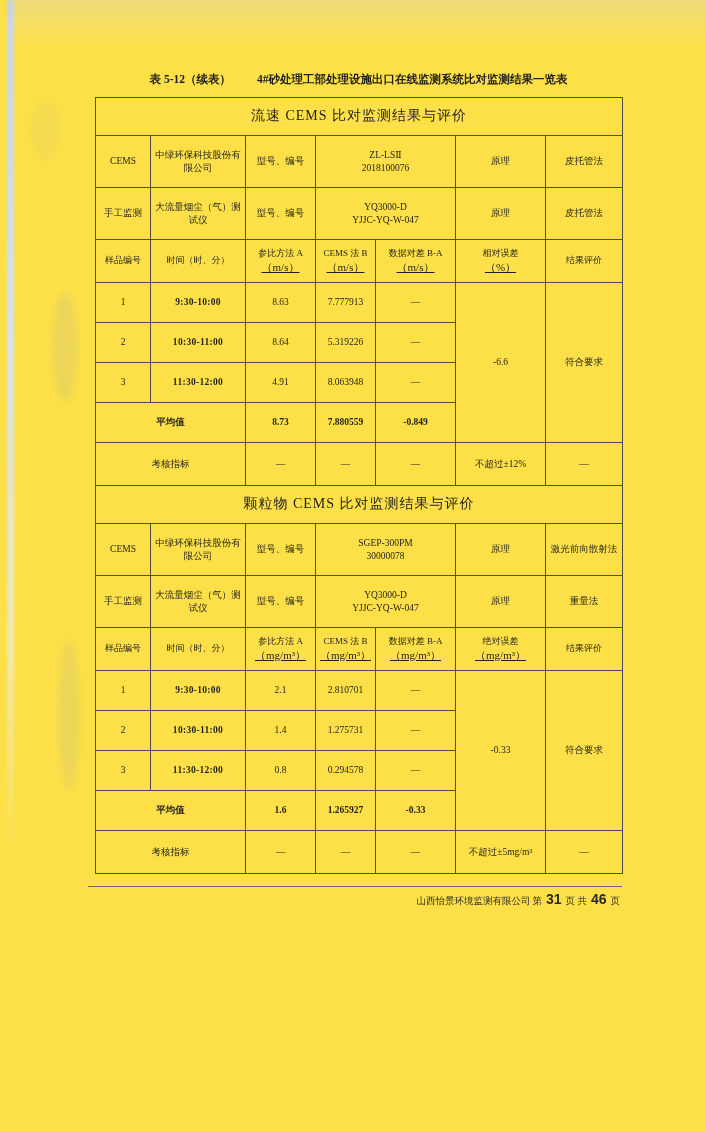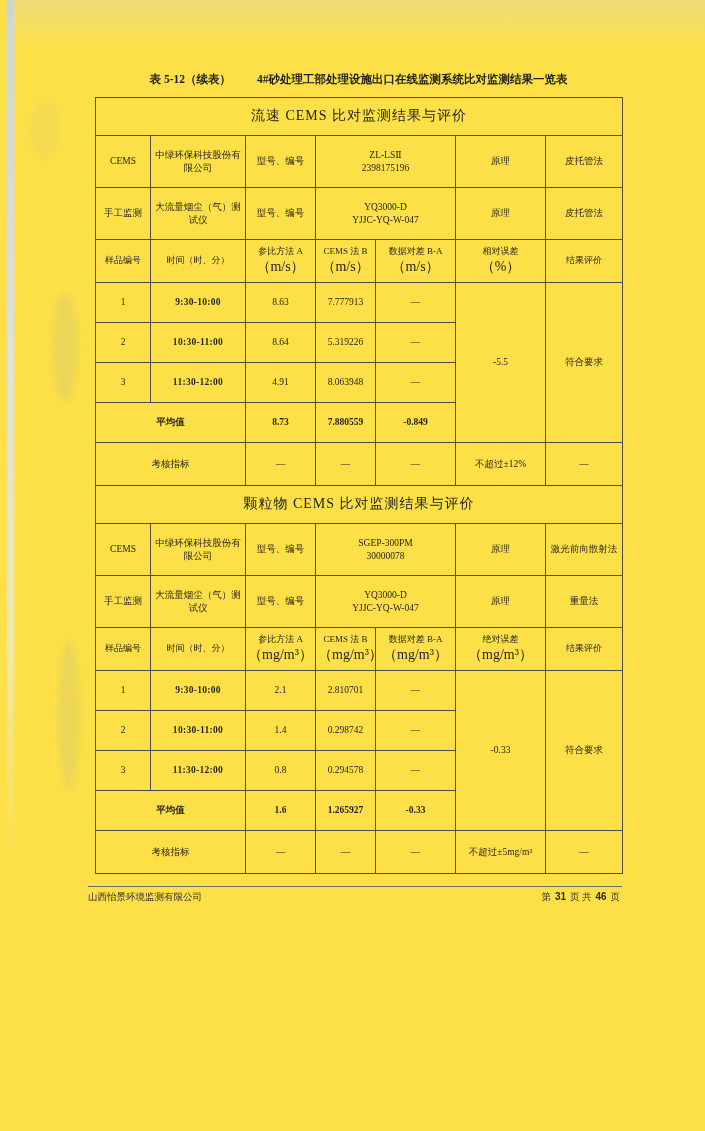--- a/index.html
+++ b/index.html
@@ -46,30 +46,30 @@
   }
   tr.r-sect{height:38px;}
   tr.r-sect td{font-size:14px;letter-spacing:1px;}
   tr.r-equip{height:52px;}
   tr.r-chead{height:43px;}
   tr.r-chead td{font-size:9px;}
   tr.r-samp{height:40px;}
   tr.r-avg{height:40px;font-weight:bold;}
   tr.r-assess{height:43px;}
   .t-bold{font-weight:bold;letter-spacing:.3px;}
-  .unit{font-size:14px;}
+  .unit{font-size:11px;text-decoration:underline;}
 
   .footer{
     position:absolute;left:88px;top:886px;width:534px;
     border-top:1.5px solid #6b6b6b;
     padding-top:4px;
-    display:flex;justify-content:space-between;align-items:baseline;
+    display:flex;justify-content:flex-end;align-items:baseline;
     font-size:9.5px;color:#2a2a2a;
   }
-  .footer .pg-num{font-weight:bold;font-family:"Liberation Sans","DejaVu Sans",sans-serif;font-size:10px;}
+  .footer .pg-num{font-weight:bold;font-family:"Liberation Sans","DejaVu Sans",sans-serif;font-size:14px;}
   .footer .pg span{margin:0 2px;}
 </style>
 </head>
 <body>
 
 <div class="page">
 
   <div class="edge-strip"></div>
   <div class="top-band"></div>
   <div class="smudge sm1"></div>
@@ -94,21 +94,21 @@
     <tbody>
         <tr class="r-sect">
       <td colspan="7">流速 CEMS 比对监测结果与评价</td>
     </tr>
     <tr class="r-equip">
       <td>CEMS</td>
       <td>中绿环保科技股份有限公司</td>
       <td>型号、编号</td>
       <td colspan="2">
         <div>ZL-LSⅡ</div>
-        <div>2398175196</div>
+        <div>2018100076</div>
       </td>
       <td>原理</td>
       <td>皮托管法</td>
     </tr>
     <tr class="r-equip">
       <td>手工监测</td>
       <td>大流量烟尘（气）测试仪</td>
       <td>型号、编号</td>
       <td colspan="2">
         <div>YQ3000-D</div>
@@ -137,21 +137,21 @@
         <div class="unit">（%）</div>
       </td>
       <td>结果评价</td>
     </tr>
     <tr class="r-samp">
       <td>1</td>
       <td class="t-bold">9:30-10:00</td>
       <td>8.63</td>
       <td>7.777913</td>
       <td>—</td>
-      <td rowspan="4">-5.5</td>
+      <td rowspan="4">-6.6</td>
       <td rowspan="4">符合要求</td>
     </tr>
     <tr class="r-samp">
       <td>2</td>
       <td class="t-bold">10:30-11:00</td>
       <td>8.64</td>
       <td>5.319226</td>
       <td>—</td>
     </tr>
     <tr class="r-samp">
@@ -228,21 +228,21 @@
       <td>2.1</td>
       <td>2.810701</td>
       <td>—</td>
       <td rowspan="4">-0.33</td>
       <td rowspan="4">符合要求</td>
     </tr>
     <tr class="r-samp">
       <td>2</td>
       <td class="t-bold">10:30-11:00</td>
       <td>1.4</td>
-      <td>0.298742</td>
+      <td>1.275731</td>
       <td>—</td>
     </tr>
     <tr class="r-samp">
       <td>3</td>
       <td class="t-bold">11:30-12:00</td>
       <td>0.8</td>
       <td>0.294578</td>
       <td>—</td>
     </tr>
     <tr class="r-avg">

